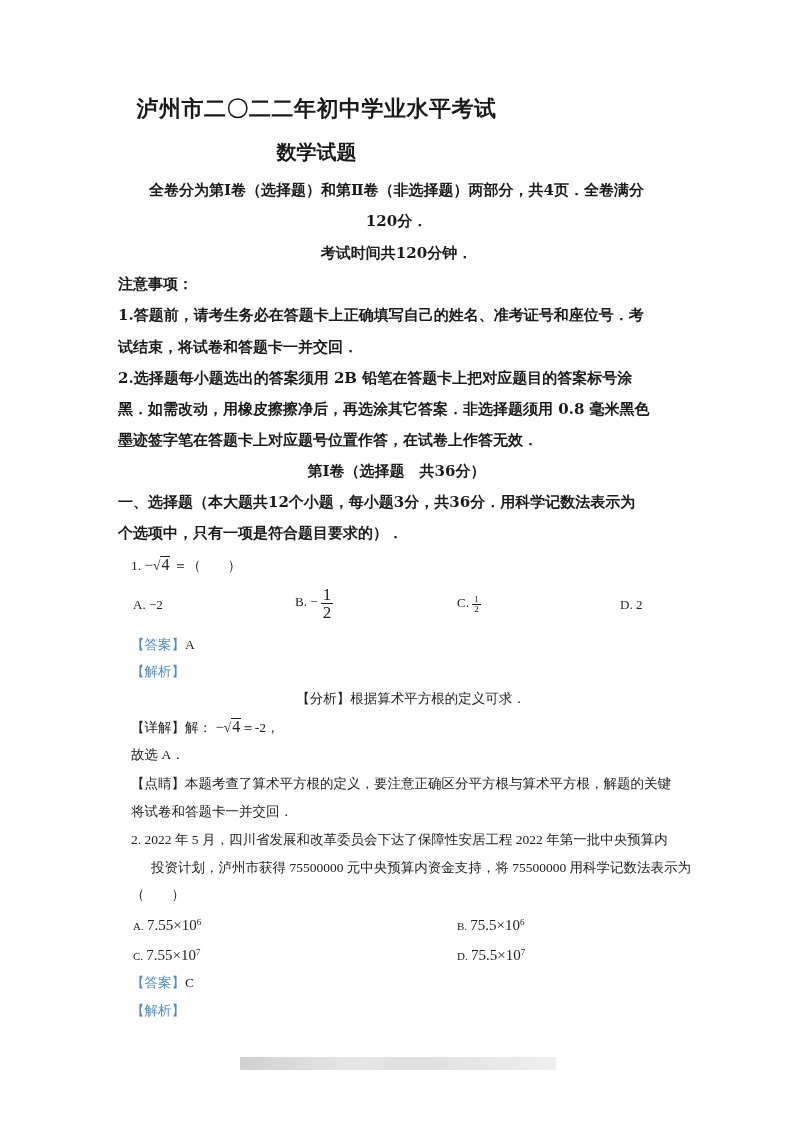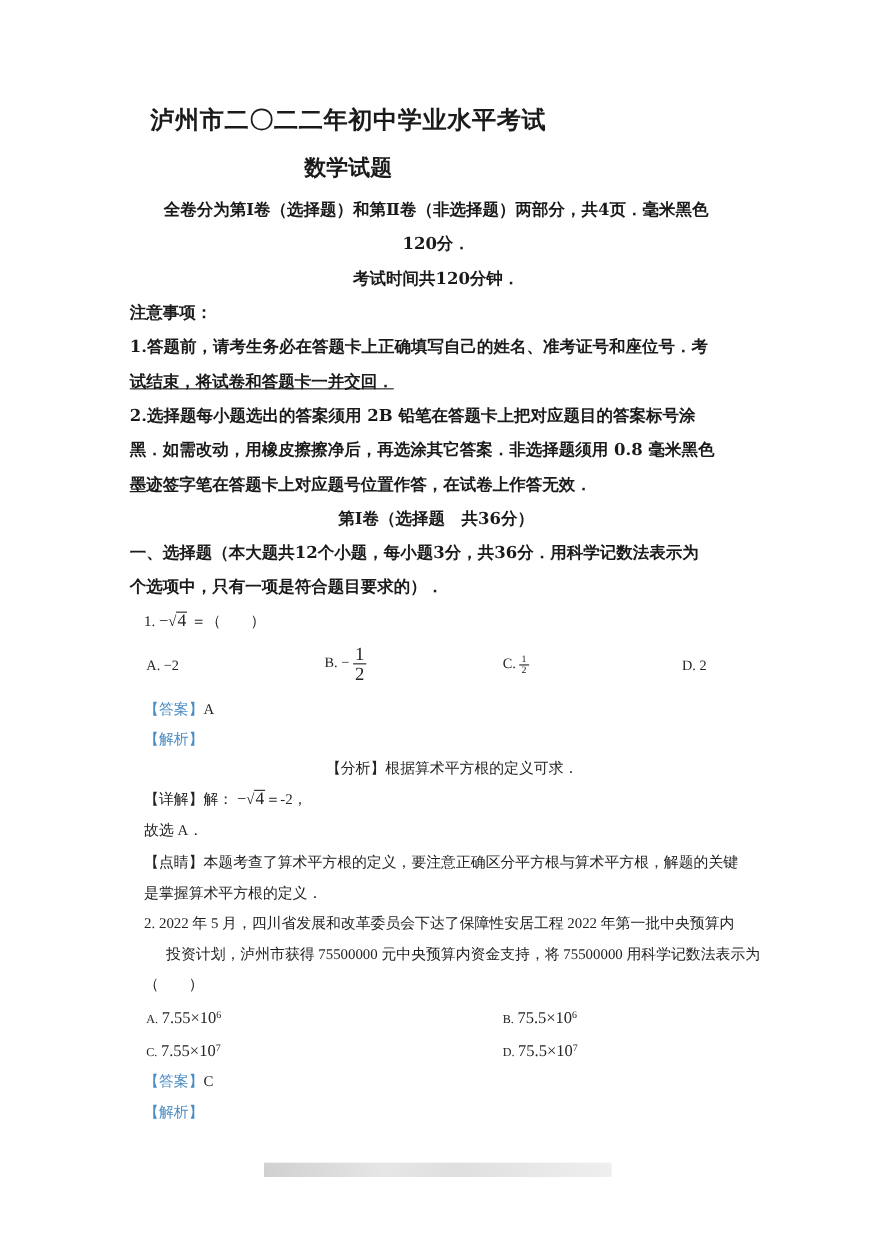--- a/index.html
+++ b/index.html
@@ -25,27 +25,27 @@
   .opt { position: absolute; font-size: 13px; }
   .big-math { font-size: 15px; }
   .watermark { left: 240px; top: 1057px; width: 316px; height: 13px;
                background: linear-gradient(90deg, #c8c8c8 0%, #d6d6d6 20%, #e2e2e2 35%, #d9d9d9 55%, #e4e4e4 80%, #ececec 100%); opacity: 0.85; }
 </style>
 </head>
 <body>
 
 <div class="abs title t1">泸州市二〇二二年初中学业水平考试</div>
 <div class="abs title t2">数学试题</div>
-<div class="abs center bold" style="top:181px;">全卷分为第Ⅰ卷（选择题）和第Ⅱ卷（非选择题）两部分，共4页．毫米黑色</div>
+<div class="abs center bold" style="top:181px;">全卷分为第Ⅰ卷（选择题）和第Ⅱ卷（非选择题）两部分，共4页．全卷满分</div>
 <div class="abs center bold" style="top:212px;">120分．</div>
 <div class="abs center bold" style="top:244px;">考试时间共120分钟．</div>
 
 <div class="abs line bold" style="top:275px;">注意事项：</div>
 <div class="abs line bold" style="top:306px;">1.答题前，请考生务必在答题卡上正确填写自己的姓名、准考证号和座位号．考</div>
-<div class="abs line bold" style="top:338px;text-decoration:underline;">试结束，将试卷和答题卡一并交回．</div>
+<div class="abs line bold" style="top:338px;">试结束，将试卷和答题卡一并交回．</div>
 <div class="abs line bold" style="top:369px;">2.选择题每小题选出的答案须用 2B 铅笔在答题卡上把对应题目的答案标号涂</div>
 <div class="abs line bold" style="top:400px;">黑．如需改动，用橡皮擦擦净后，再选涂其它答案．非选择题须用 0.8 毫米黑色</div>
 <div class="abs line bold" style="top:431px;">墨迹签字笔在答题卡上对应题号位置作答，在试卷上作答无效．</div>
 
 <div class="abs center bold" style="top:462px;">第Ⅰ卷（选择题　共36分）</div>
 <div class="abs line bold" style="top:493px;">一、选择题（本大题共12个小题，每小题3分，共36分．用科学记数法表示为</div>
 <div class="abs line bold" style="top:524px;">个选项中，只有一项是符合题目要求的）．</div>
 
 <div class="abs line norm" style="top:556px;">
   <span>1.</span>
@@ -85,21 +85,21 @@
   <span>【分析】</span><span>根据算术平方根的定义可求．</span>
 </div>
 <div class="abs line norm" style="top:718px;">
   <span>【详解】</span><span>解：</span>
   <span class="math big-math">−</span><span class="sqrt math">√<span class="rad">4</span></span><span>＝-2，</span>
 </div>
 <div class="abs line norm" style="top:746px;">故选 A．</div>
 <div class="abs line norm" style="top:775px;">
   <span>【点睛】</span><span>本题考查了算术平方根的定义，要注意正确区分平方根与算术平方根，解题的关键</span>
 </div>
-<div class="abs line norm" style="top:803px;">是掌握算术平方根的定义．</div>
+<div class="abs line norm" style="top:803px;">将试卷和答题卡一并交回．</div>
 
 <div class="abs line norm" style="top:831px;">2. 2022 年 5 月，四川省发展和改革委员会下达了保障性安居工程 2022 年第一批中央预算内</div>
 <div class="abs line norm" style="top:859px;text-align:right;">投资计划，泸州市获得 75500000 元中央预算内资金支持，将 75500000 用科学记数法表示为</div>
 <div class="abs line norm" style="top:886px;">（　　）</div>
 
 <div class="opt norm" style="left:120px; top:917px;">
   <span style="font-size:11px;">A.</span>
   <span class="math big-math">7.55×10</span><sup>6</sup>
 </div>
 <div class="opt norm" style="left:444px; top:917px;">

